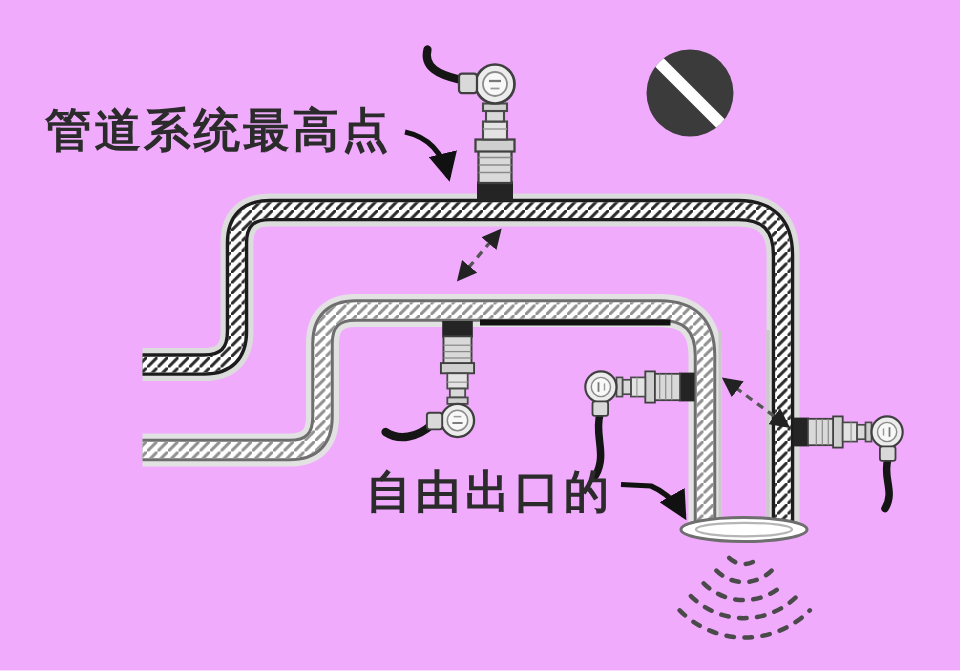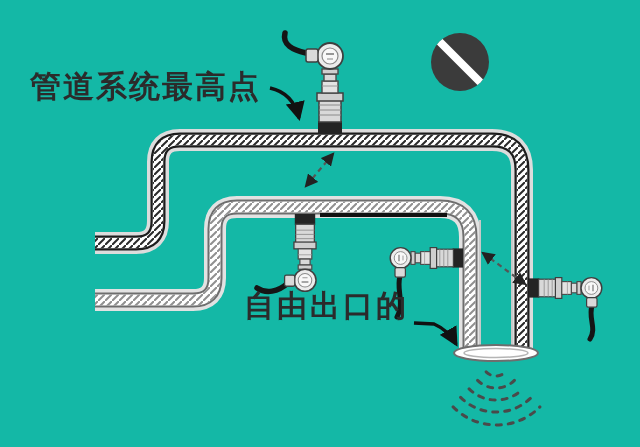--- a/index.html
+++ b/index.html
@@ -1,23 +1,23 @@
 <!DOCTYPE html>
 <html><head>
 <meta charset="utf-8">
 <style>
   html,body{margin:0;padding:0;background:#fff;}
   .stage{
-    position:relative;width:640px;height:447px;background:#14b8a6;overflow:hidden;
+    position:relative;width:640px;height:447px;background:#f0abfc;overflow:hidden;
     font-family:"Liberation Sans","DejaVu Sans",sans-serif;
   }
   .stage svg{position:absolute;left:0;top:0;}
   .lbl{position:absolute;color:#2b2b2b;font-weight:600;}
   .lbl1{left:30px;top:66px;font-size:31px;letter-spacing:2px;white-space:nowrap;}
-  .lbl2{left:244px;top:287px;font-size:30px;letter-spacing:3px;line-height:37px;white-space:nowrap;}
+  .lbl2{left:244px;top:310px;font-size:30px;letter-spacing:3px;line-height:37px;white-space:nowrap;}
 </style>
 </head>
 <body>
 
 <div class="stage">
 
 <svg width="640" height="447" viewBox="0 0 640 447">
   <defs>
     <pattern id="hatchD" width="7" height="7" patternUnits="userSpaceOnUse">
       <line x1="0" y1="7" x2="7" y2="0" stroke="#2a2a2a" stroke-width="2"></line>

